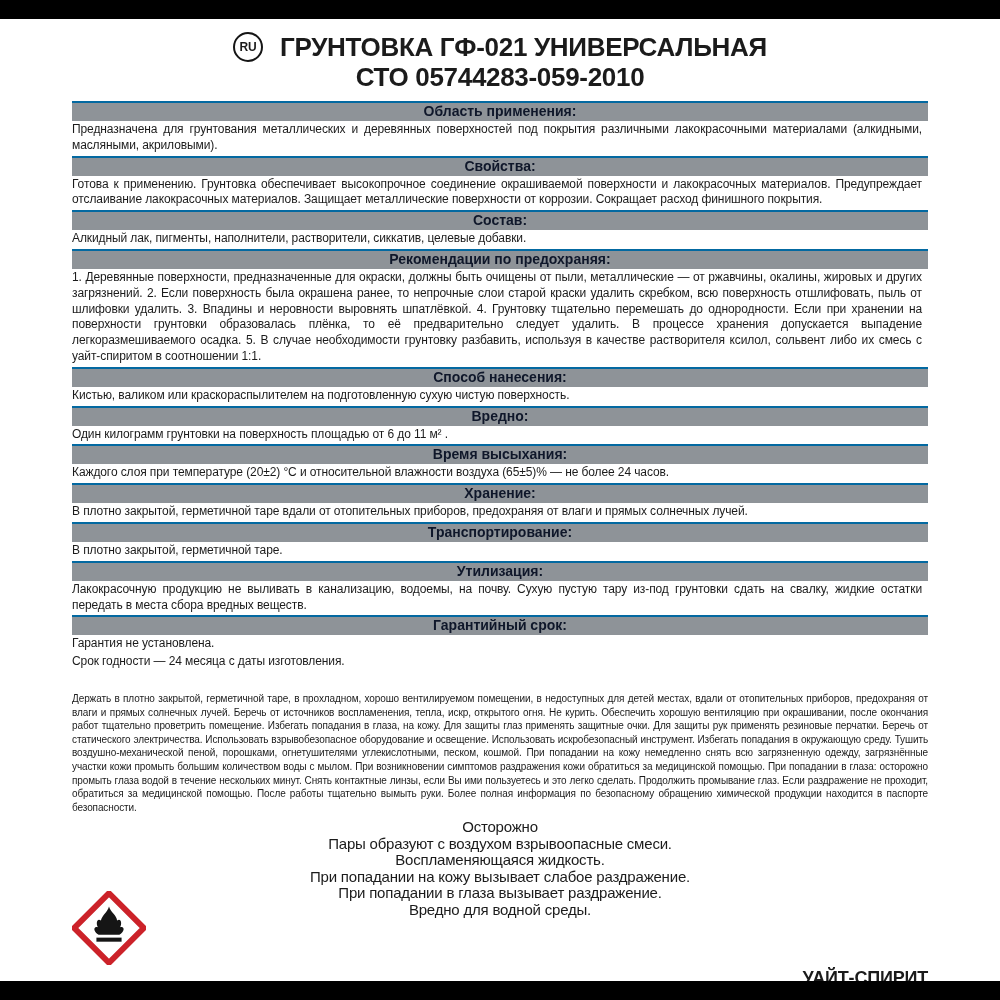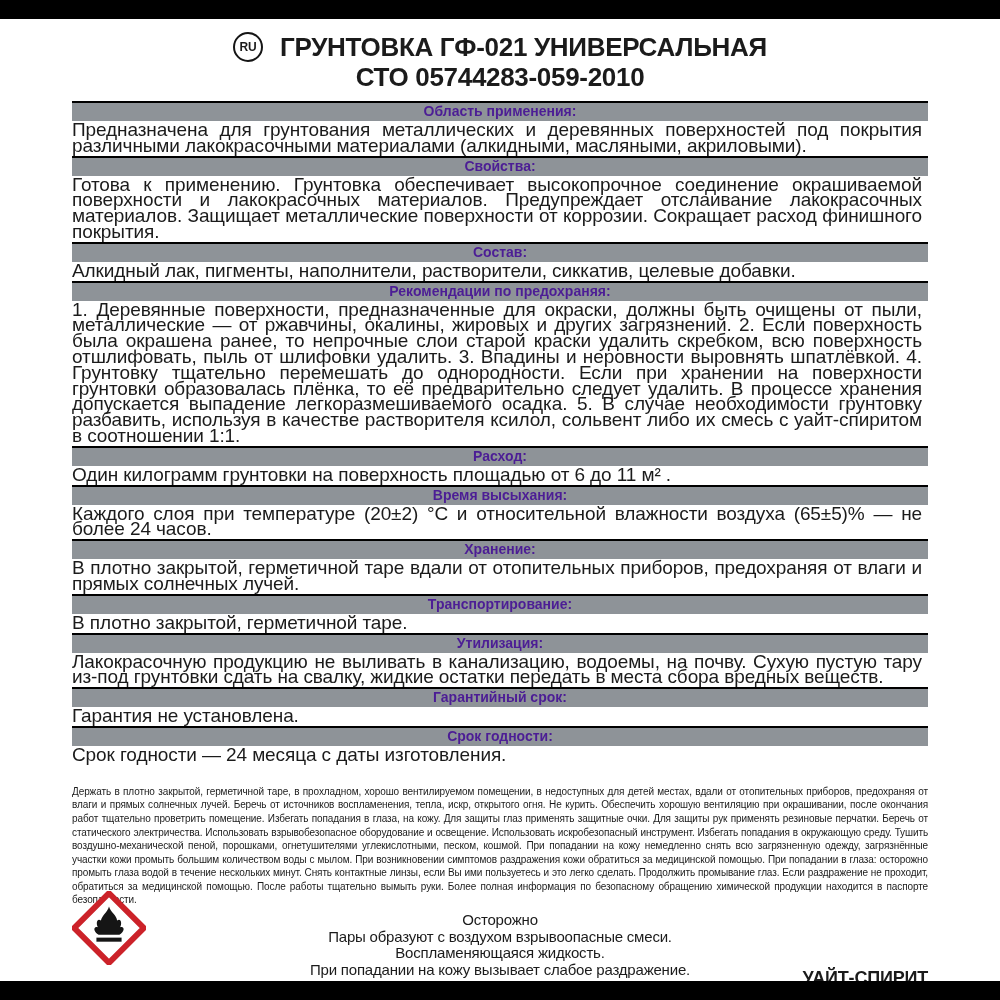--- a/index.html
+++ b/index.html
@@ -17,27 +17,27 @@
   .title-wrap{margin-top:32px;text-align:center;font-weight:bold;line-height:30px;font-size:26px;letter-spacing:-0.3px;}
   .title-row{display:flex;justify-content:center;align-items:center;gap:17px;}
   .ru-badge{
     display:inline-flex;align-items:center;justify-content:center;
     width:26px;height:26px;border:2.5px solid #151515;border-radius:50%;
     font-size:12px;font-weight:bold;letter-spacing:0;flex:0 0 auto;
   }
   .content{margin:9px 72px 0 72px;}
   .sec-head{
     background:var(--header-bar,#8e9398);
-    border-top:2px solid #000000;
+    border-top:2px solid #0369a1;
     height:18px;line-height:17px;
     text-align:center;font-weight:bold;font-size:14px;
-    color:#4c1d95;margin-bottom:1px;
+    color:#0f172a;margin-bottom:1px;
   }
   .sec-body{
-    font-size:19px;line-height:15.8px;text-align:justify;
+    font-size:12px;line-height:15.8px;text-align:justify;
     margin:1px 6px 2px 0;letter-spacing:-0.1px;
   }
   .safety{
     margin:22px 72px 0 72px;
     font-size:10px;line-height:13.6px;text-align:justify;letter-spacing:-0.1px;
   }
   .warning{
     margin-top:5px;text-align:center;font-weight:normal;
     font-size:15px;line-height:16.5px;letter-spacing:-0.2px;
   }
@@ -74,23 +74,25 @@
     </div>
     <div class="section">
       <div class="sec-head">Состав:</div>
       <div class="sec-body">Алкидный лак, пигменты, наполнители, растворители, сиккатив, целевые добавки.</div>
     </div>
     <div class="section">
       <div class="sec-head">Рекомендации по предохраняя:</div>
       <div class="sec-body">1. Деревянные поверхности, предназначенные для окраски, должны быть очищены от пыли, металлические — от ржавчины, окалины, жировых и других загрязнений. 2. Если поверхность была окрашена ранее, то непрочные слои старой краски удалить скребком, всю поверхность отшлифовать, пыль от шлифовки удалить. 3. Впадины и неровности выровнять шпатлёвкой. 4. Грунтовку тщательно перемешать до однородности. Если при хранении на поверхности грунтовки образовалась плёнка, то её предварительно следует удалить. В процессе хранения допускается выпадение легкоразмешиваемого осадка. 5. В случае необходимости грунтовку разбавить, используя в качестве растворителя ксилол, сольвент либо их смесь с уайт-спиритом в соотношении 1:1.</div>
     </div>
     <div class="section">
+      <div class="sec-head">Способ нанесения:</div>
+      <div class="sec-body">Кистью, валиком или краскораспылителем на подготовленную сухую чистую поверхность.</div>
     </div>
     <div class="section">
-      <div class="sec-head">Расход:</div>
+      <div class="sec-head">Вредно:</div>
       <div class="sec-body">Один килограмм грунтовки на поверхность площадью от 6 до 11 м² .</div>
     </div>
     <div class="section">
       <div class="sec-head">Время высыхания:</div>
       <div class="sec-body">Каждого слоя при температуре (20±2) °С и относительной влажности воздуха (65±5)% — не более 24 часов.</div>
     </div>
     <div class="section">
       <div class="sec-head">Хранение:</div>
       <div class="sec-body">В плотно закрытой, герметичной таре вдали от отопительных приборов, предохраняя от влаги и прямых солнечных лучей.</div>
     </div>
@@ -100,21 +102,20 @@
     </div>
     <div class="section">
       <div class="sec-head">Утилизация:</div>
       <div class="sec-body">Лакокрасочную продукцию не выливать в канализацию, водоемы, на почву. Сухую пустую тару из-под грунтовки сдать на свалку, жидкие остатки передать в места сбора вредных веществ.</div>
     </div>
     <div class="section">
       <div class="sec-head">Гарантийный срок:</div>
       <div class="sec-body">Гарантия не установлена.</div>
     </div>
     <div class="section">
-      <div class="sec-head">Срок годности:</div>
       <div class="sec-body">Срок годности — 24 месяца с даты изготовления.</div>
     </div>
   </div>
 
   <div class="safety">Держать в плотно закрытой, герметичной таре, в прохладном, хорошо вентилируемом помещении, в недоступных для детей местах, вдали от отопительных приборов, предохраняя от влаги и прямых солнечных лучей. Беречь от источников воспламенения, тепла, искр, открытого огня. Не курить. Обеспечить хорошую вентиляцию при окрашивании, после окончания работ тщательно проветрить помещение. Избегать попадания в глаза, на кожу. Для защиты глаз применять защитные очки. Для защиты рук применять резиновые перчатки. Беречь от статического электричества. Использовать взрывобезопасное оборудование и освещение. Использовать искробезопасный инструмент. Избегать попадания в окружающую среду. Тушить воздушно-механической пеной, порошками, огнетушителями углекислотными, песком, кошмой. При попадании на кожу немедленно снять всю загрязненную одежду, загрязнённые участки кожи промыть большим количеством воды с мылом. При возникновении симптомов раздражения кожи обратиться за медицинской помощью. При попадании в глаза: осторожно промыть глаза водой в течение нескольких минут. Снять контактные линзы, если Вы ими пользуетесь и это легко сделать. Продолжить промывание глаз. Если раздражение не проходит, обратиться за медицинской помощью. После работы тщательно вымыть руки. Более полная информация по безопасному обращению химической продукции находится в паспорте безопасности.</div>
 
   <div class="warning">
     <div>Осторожно</div>
     <div>Пары образуют с воздухом взрывоопасные смеси.</div>
     <div>Воспламеняющаяся жидкость.</div>

